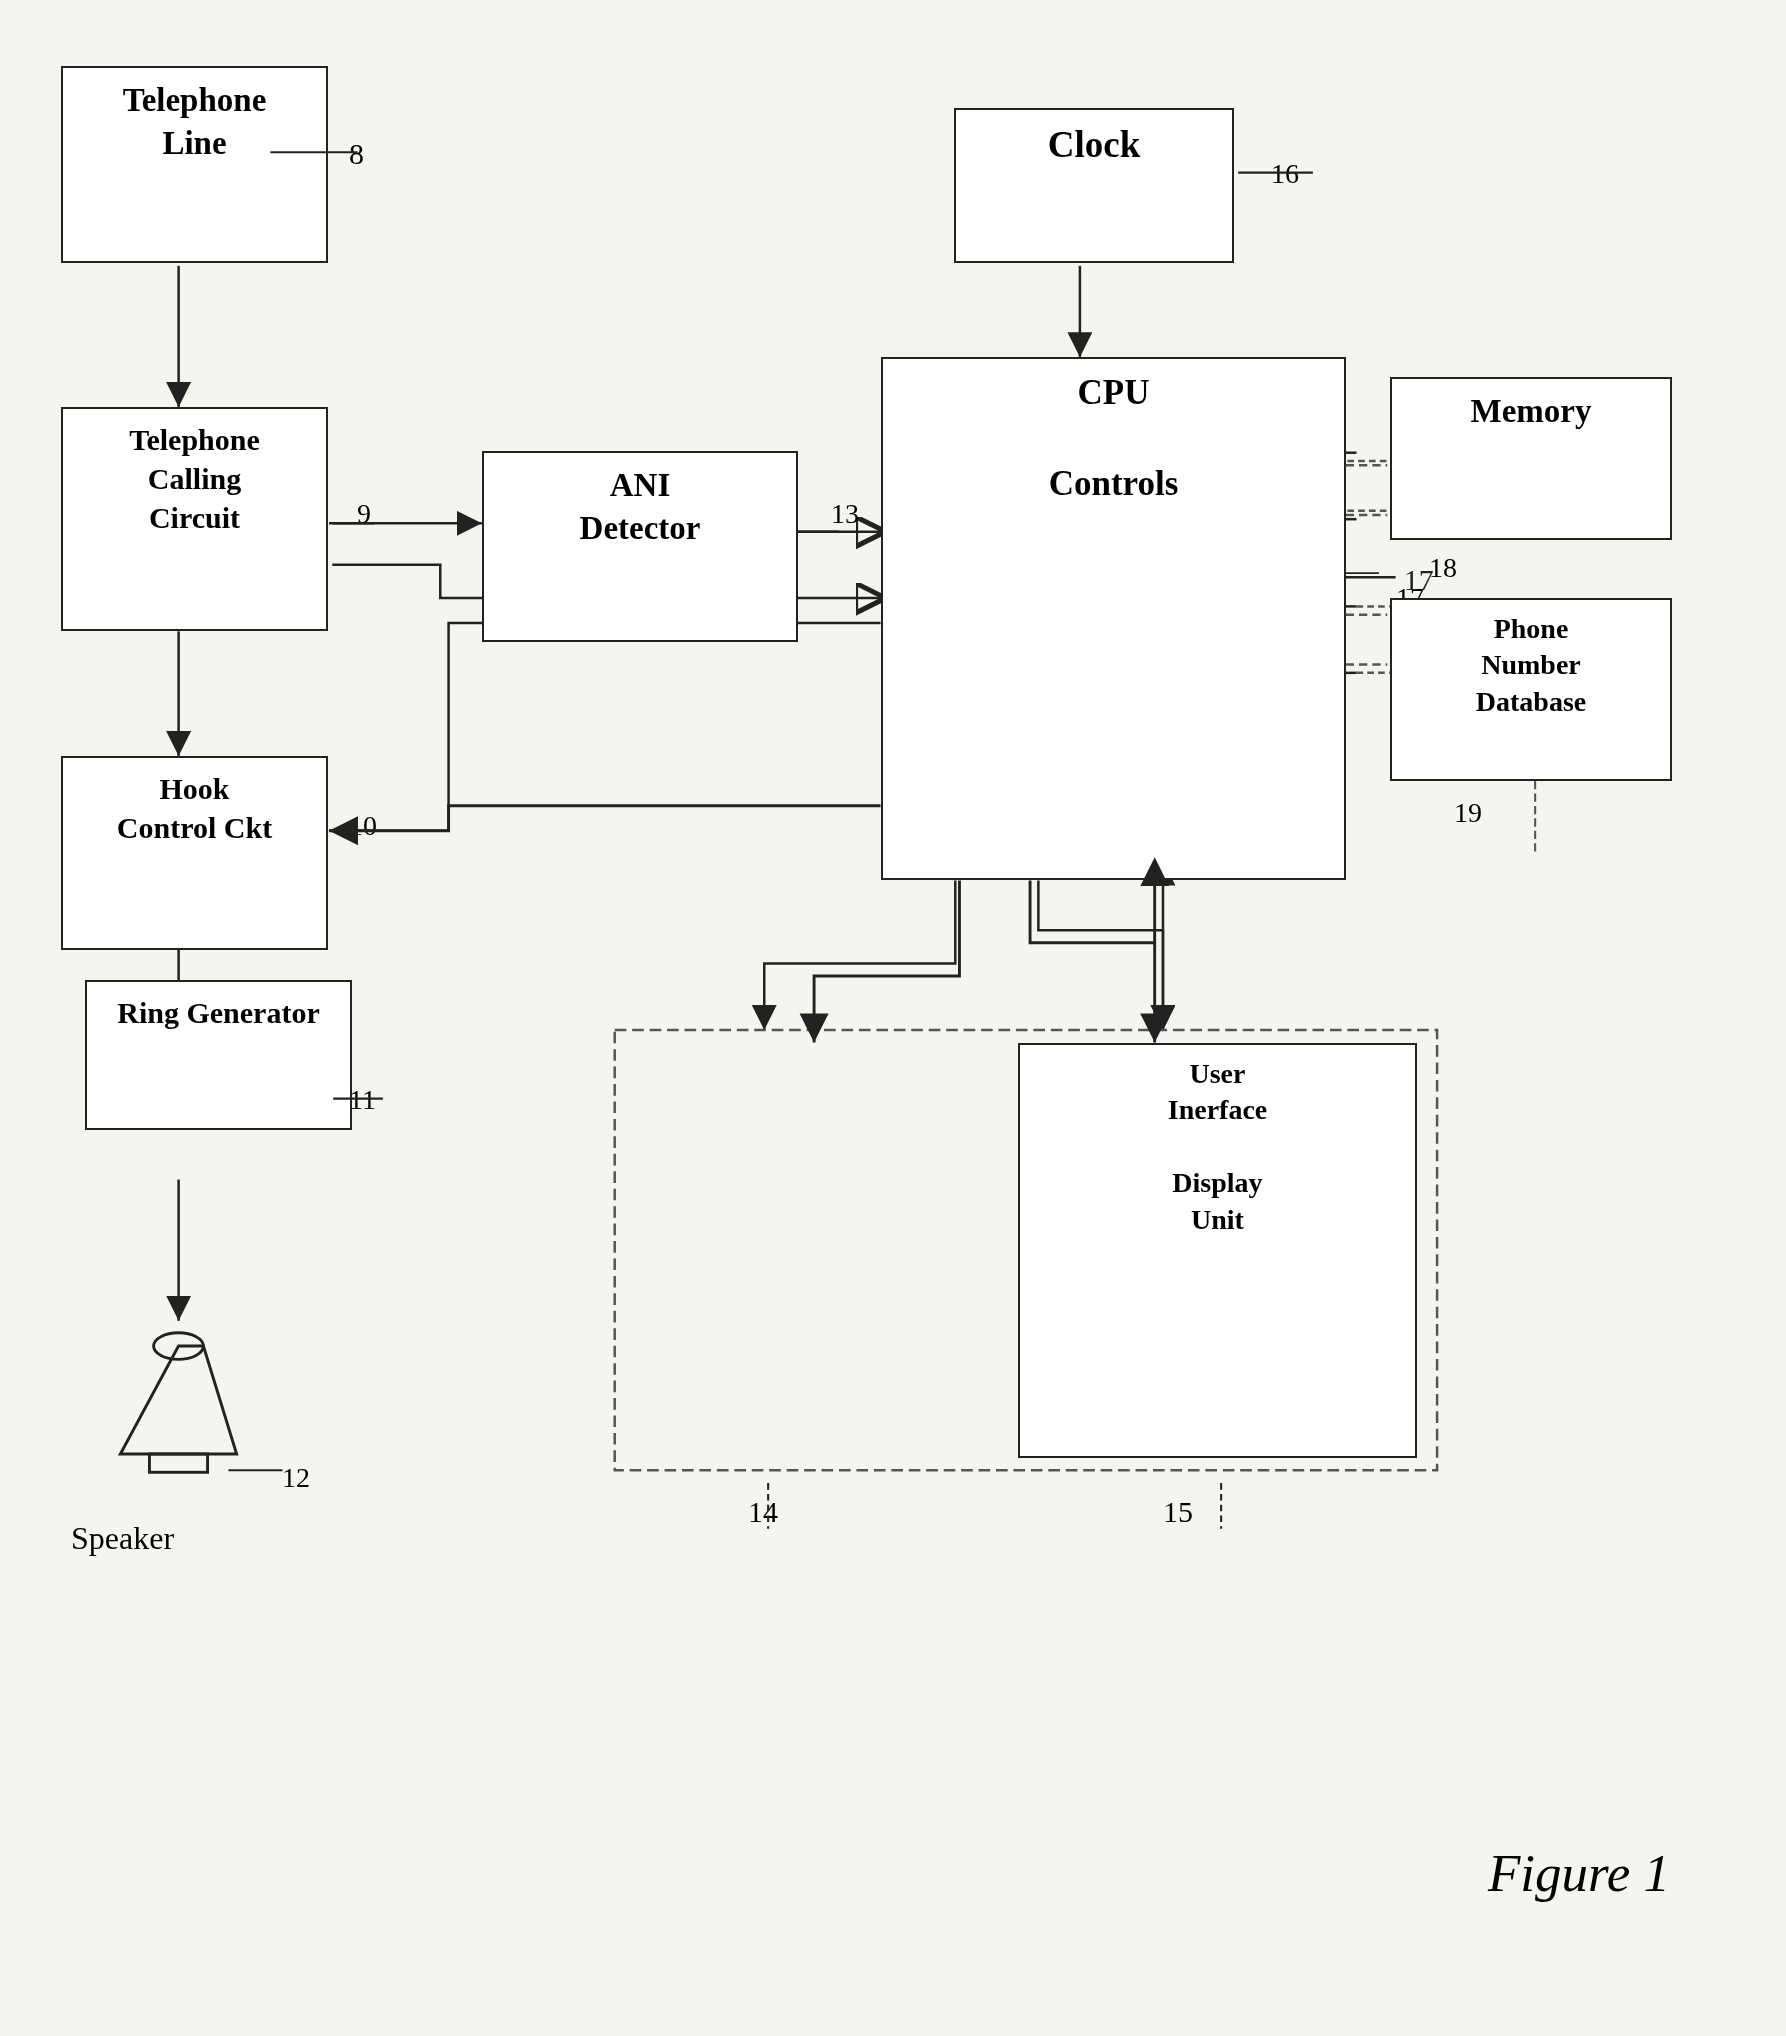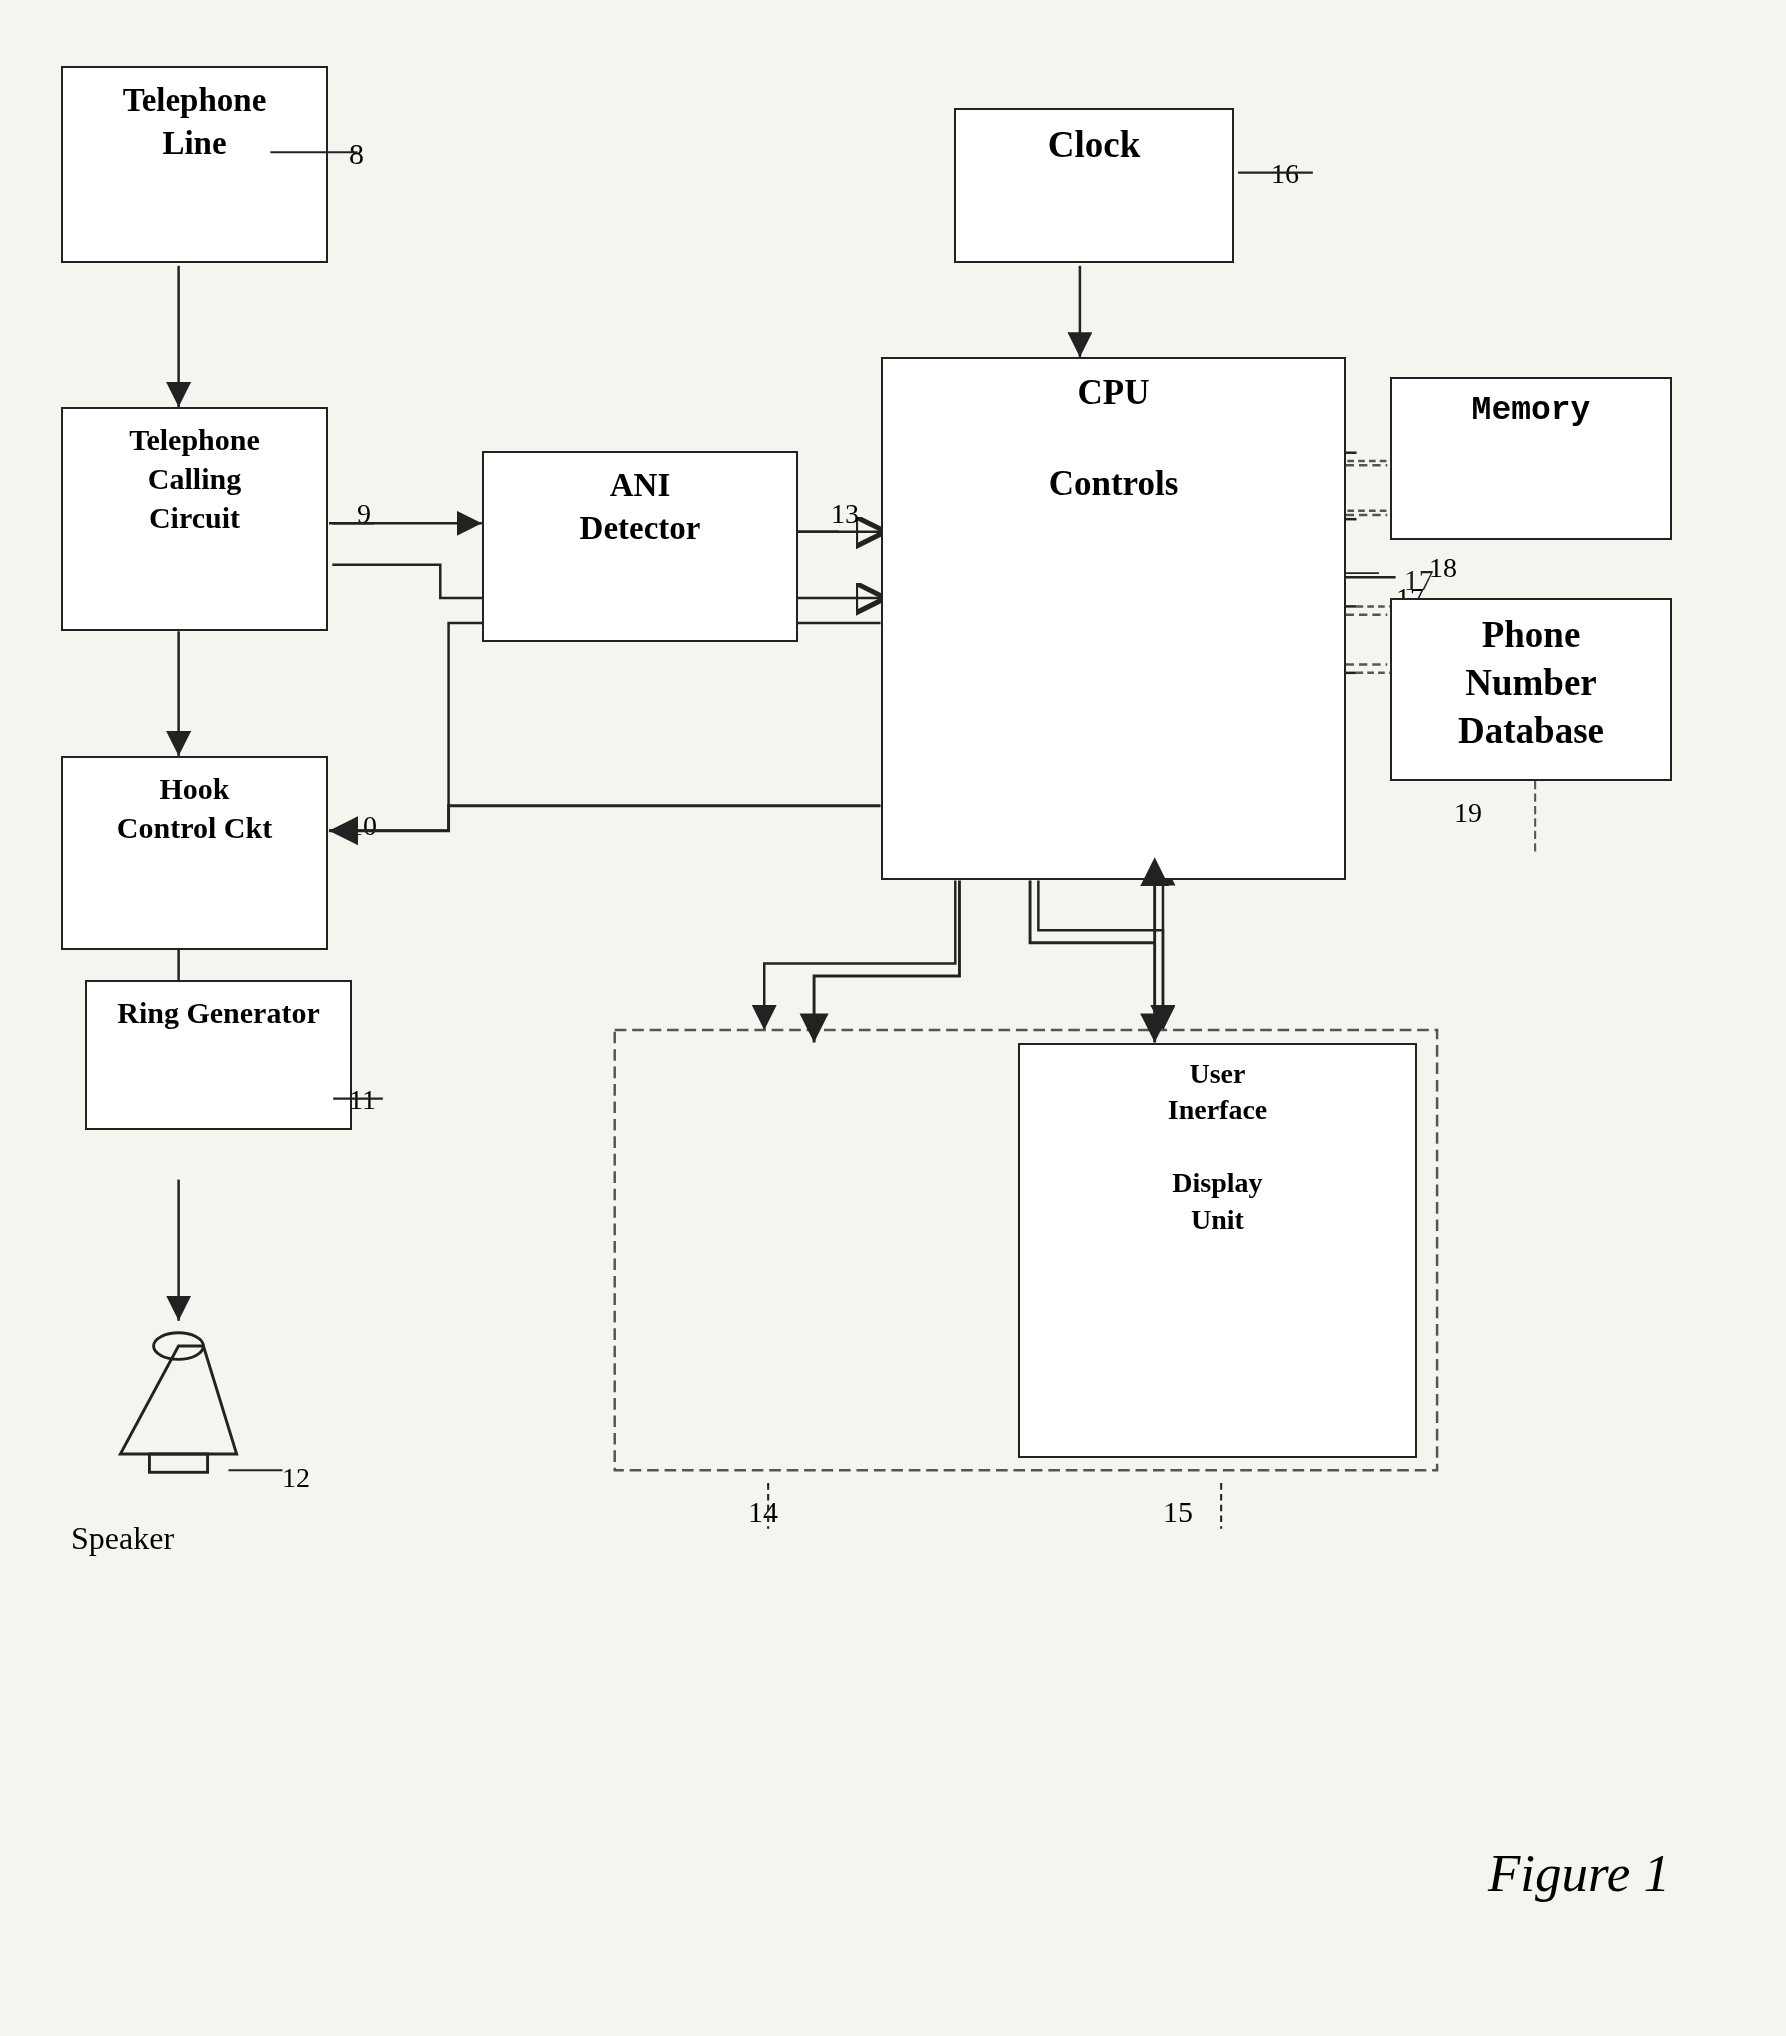--- a/index.html
+++ b/index.html
@@ -141,27 +141,27 @@
   <svg style="position:absolute;top:166px;left:1234px;width:83px;height:13.3px;" viewBox="0 0 100 16" width="83" height="13.3">
     <line x1="5" y1="8" x2="95" y2="8" stroke="#222" stroke-width="2.5"></line>
   </svg>
 
   <div class="box" style="left:881px; top:357px; width:465px; height:523px; font-size:35px;">
     <span>CPU<br><br>Controls</span>
   </div>
 
   <div class="label" style="left:1396px; top:582px;">17</div>
 
-  <div class="box" style="left:1390px; top:377px; width:282px; height:163px; font-size:33px;font-family:Liberation Mono, monospace;">
+  <div class="box" style="left:1390px; top:377px; width:282px; height:163px; font-size:33px;">
     <span>Memory</span>
   </div>
 
   <div class="label" style="left:1429px; top:552px;">18</div>
 
-  <div class="box" style="left:1390px; top:598px; width:282px; height:183px; font-size:37px;">
+  <div class="box" style="left:1390px; top:598px; width:282px; height:183px; font-size:28px;">
     <span>Phone<br>Number<br>Database</span>
   </div>
 
   <div class="label" style="left:1454px; top:797px;">19</div>
 
   <svg style="position:absolute;top:781px;left:1531px;width:8.3px;height:83px;" viewBox="0 0 10 100" width="8.3" height="83">
     <line x1="5" y1="0" x2="5" y2="90" stroke="#555" stroke-width="2.5" stroke-dasharray="10,5"></line>
   </svg>
 
   <div class="box" style="left:61px; top:756px; width:267px; height:194px; font-size:30px;">

